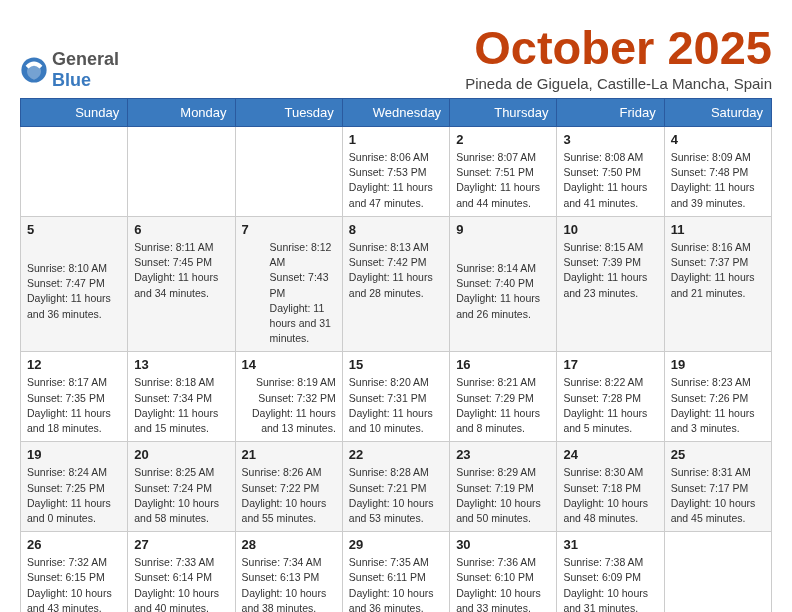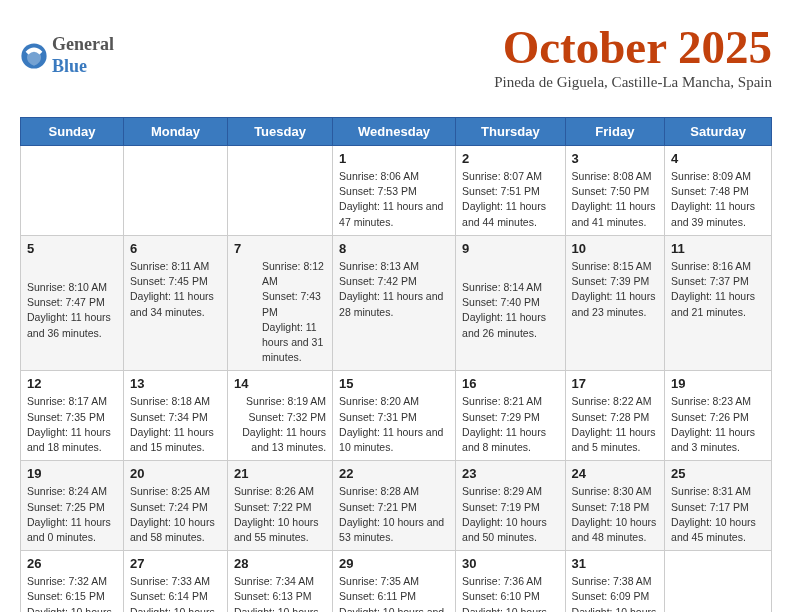--- a/index.html
+++ b/index.html
@@ -6,23 +6,22 @@
     body {
       font-family: Arial, sans-serif;
       background: #fff;
       width: 792px;
       min-height: 612px;
       padding: 20px;
     }
     .header {
       display: flex;
       justify-content: space-between;
-      align-items: center;
-      margin-bottom: 26px;
-      font-family: Liberation Serif, serif;
+      align-items: flex-end;
+      margin-bottom: 6px;
     }
     .logo {
       display: flex;
       align-items: center;
     }
     .logo-text {
       font-size: 18px;
       font-weight: bold;
       line-height: 1.2;
     }
@@ -46,24 +45,24 @@
       color: #444;
     }
     .calendar {
       width: 100%;
       border-collapse: collapse;
       font-size: 11px;
     }
     .calendar th {
       background: #3a7abf;
       color: #fff;
-      text-align: center;
-      padding: 6px 25px;
+      text-align: right;
+      padding: 6px 8px;
       font-size: 13px;
-      font-weight: bold;
+      font-weight: normal;
       border: 1px solid #2a5a9f;
     }
     .calendar td {
       border: 1px solid #ccc;
       vertical-align: top;
       padding: 5px 6px;
       width: 107px;
       min-height: 85px;
       background: #fff;
     }

